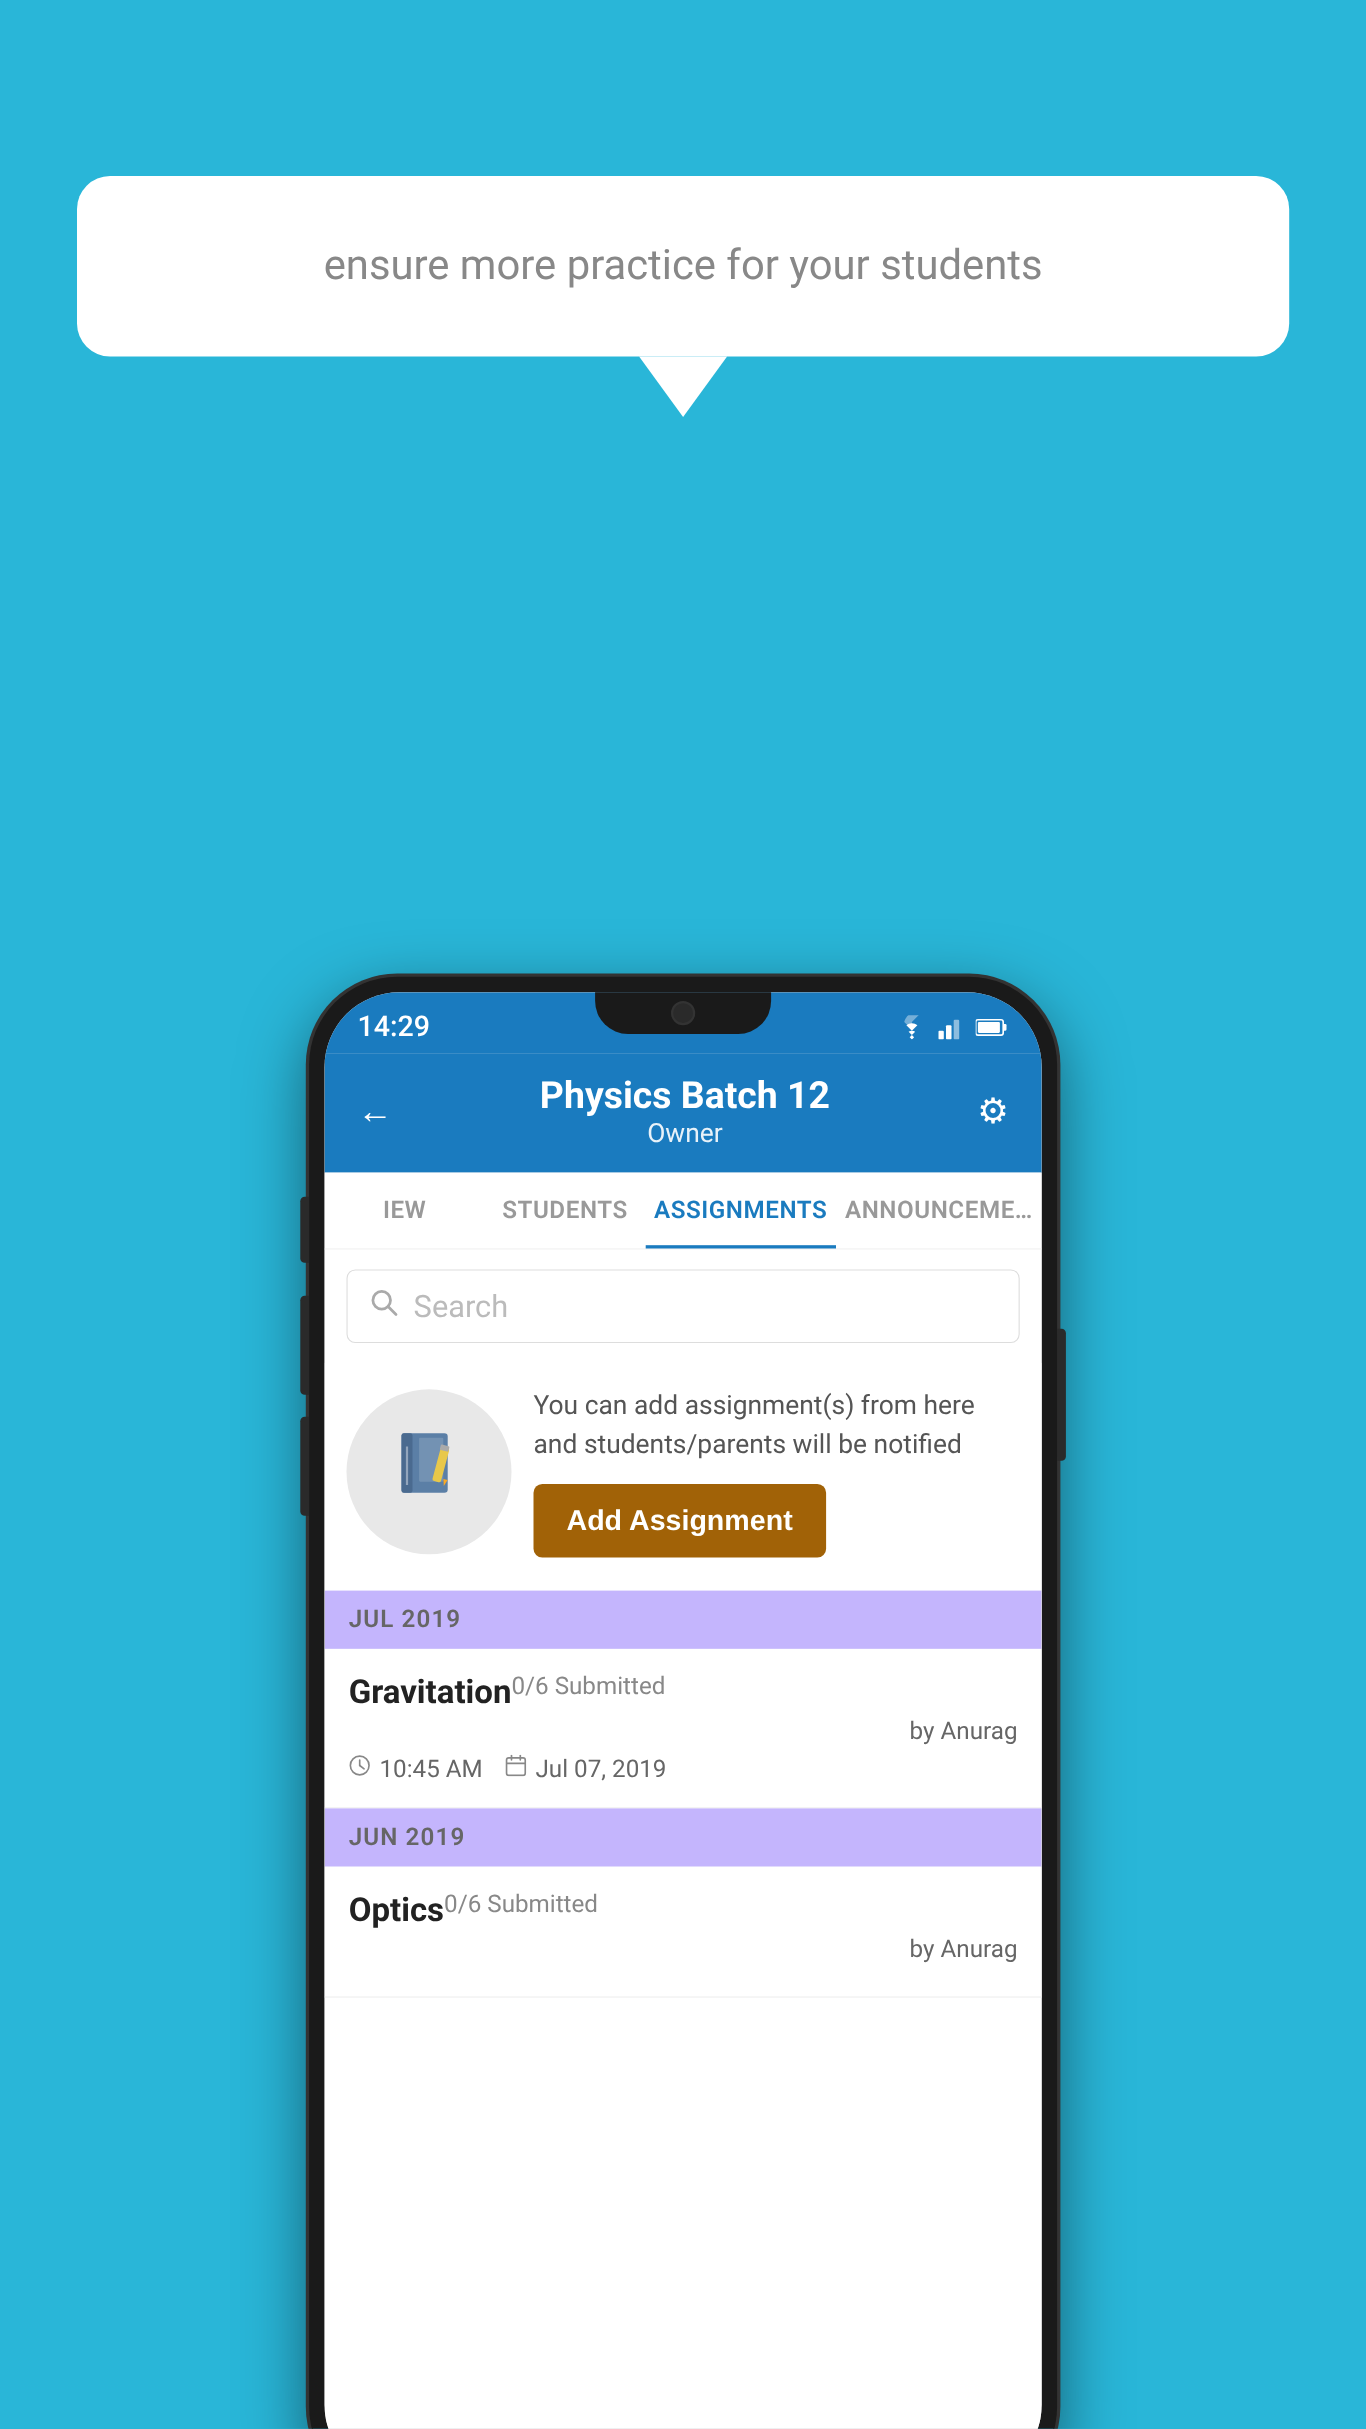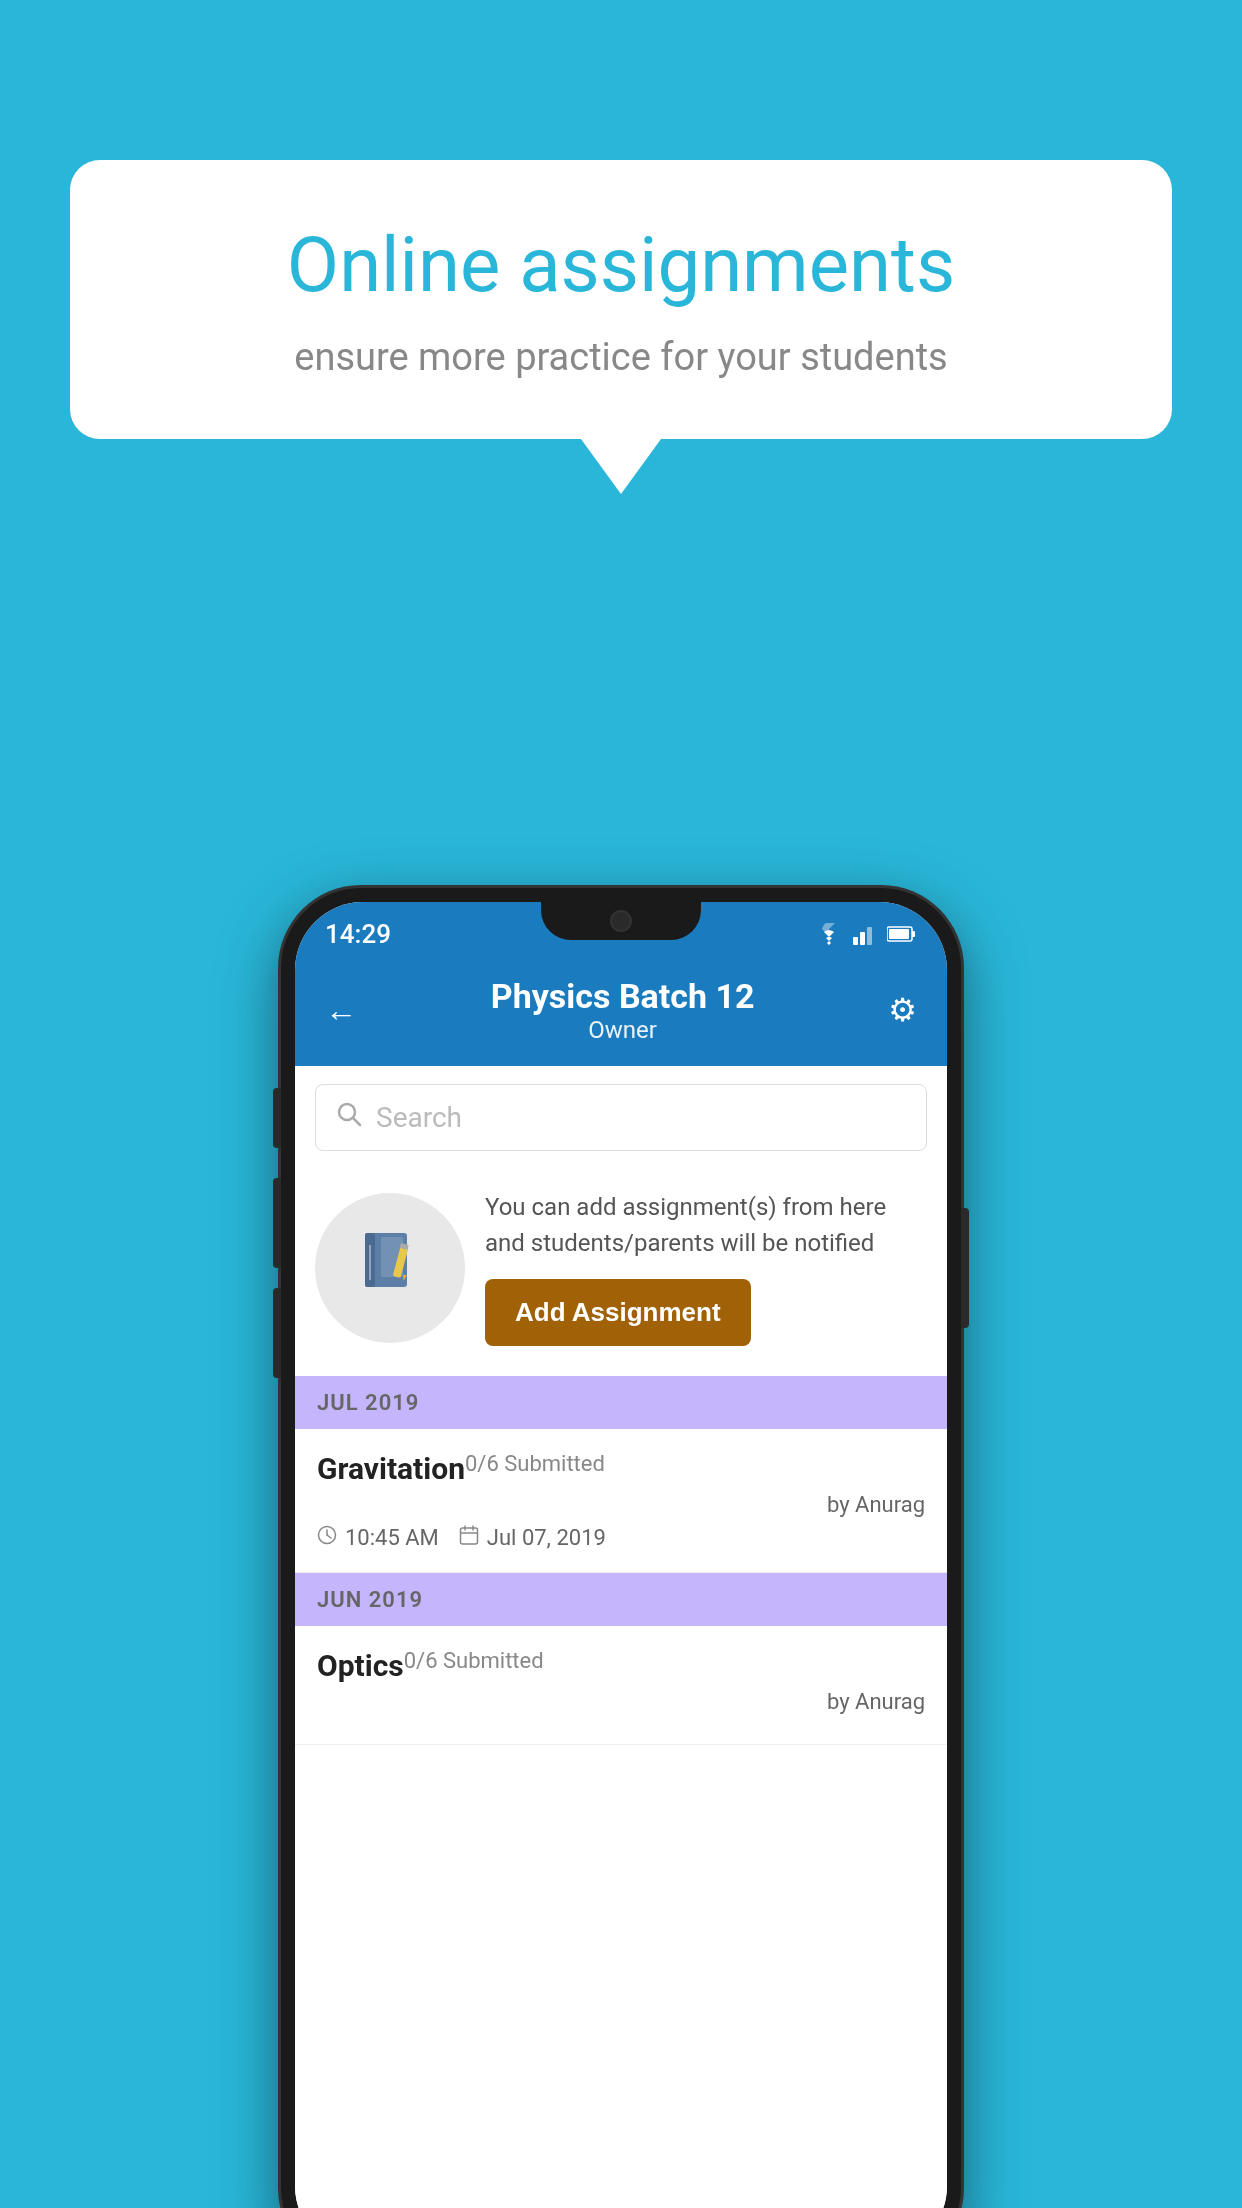--- a/index.html
+++ b/index.html
@@ -387,21 +387,20 @@
       height: 120px;
       background: #2a2a2a;
       border-radius: 0 4px 4px 0;
     }
   </style>
 </head>
 <body>
 
 <div class="speech-bubble-container">
   <div class="speech-bubble">
-    <div class="speech-bubble-title">Online assignments</div>
     <div class="speech-bubble-subtitle">ensure more practice for your students</div>
   </div>
   <div class="speech-bubble-arrow"></div>
 </div>
 
 <div class="phone-frame">
   <div class="phone-outer">
 
     <div class="side-btn-left"></div>
     <div class="side-btn-left2"></div>
@@ -441,20 +440,26 @@
 
       <div class="app-header">
         <span class="header-back">←</span>
         <div class="header-title-block">
           <div class="header-title">Physics Batch 12</div>
           <div class="header-subtitle">Owner</div>
         </div>
         <span class="header-settings">⚙</span>
       </div>
 
+      <div class="tabs-bar">
+        <div class="tab-item">IEW</div>
+        <div class="tab-item">STUDENTS</div>
+        <div class="tab-item active">ASSIGNMENTS</div>
+        <div class="tab-item">ANNOUNCEME…</div>
+      </div>
 
       <div class="content-area">
 
         <div class="search-bar">
           <span class="search-icon-wrap">
             <svg width="26" height="26" viewBox="0 0 26 26" fill="none">
               <circle cx="11" cy="11" r="8" stroke="#aaa" stroke-width="2.5"></circle>
               <line x1="17" y1="17" x2="24" y2="24" stroke="#aaa" stroke-width="2.5" stroke-linecap="round"></line>
             </svg>
           </span>

